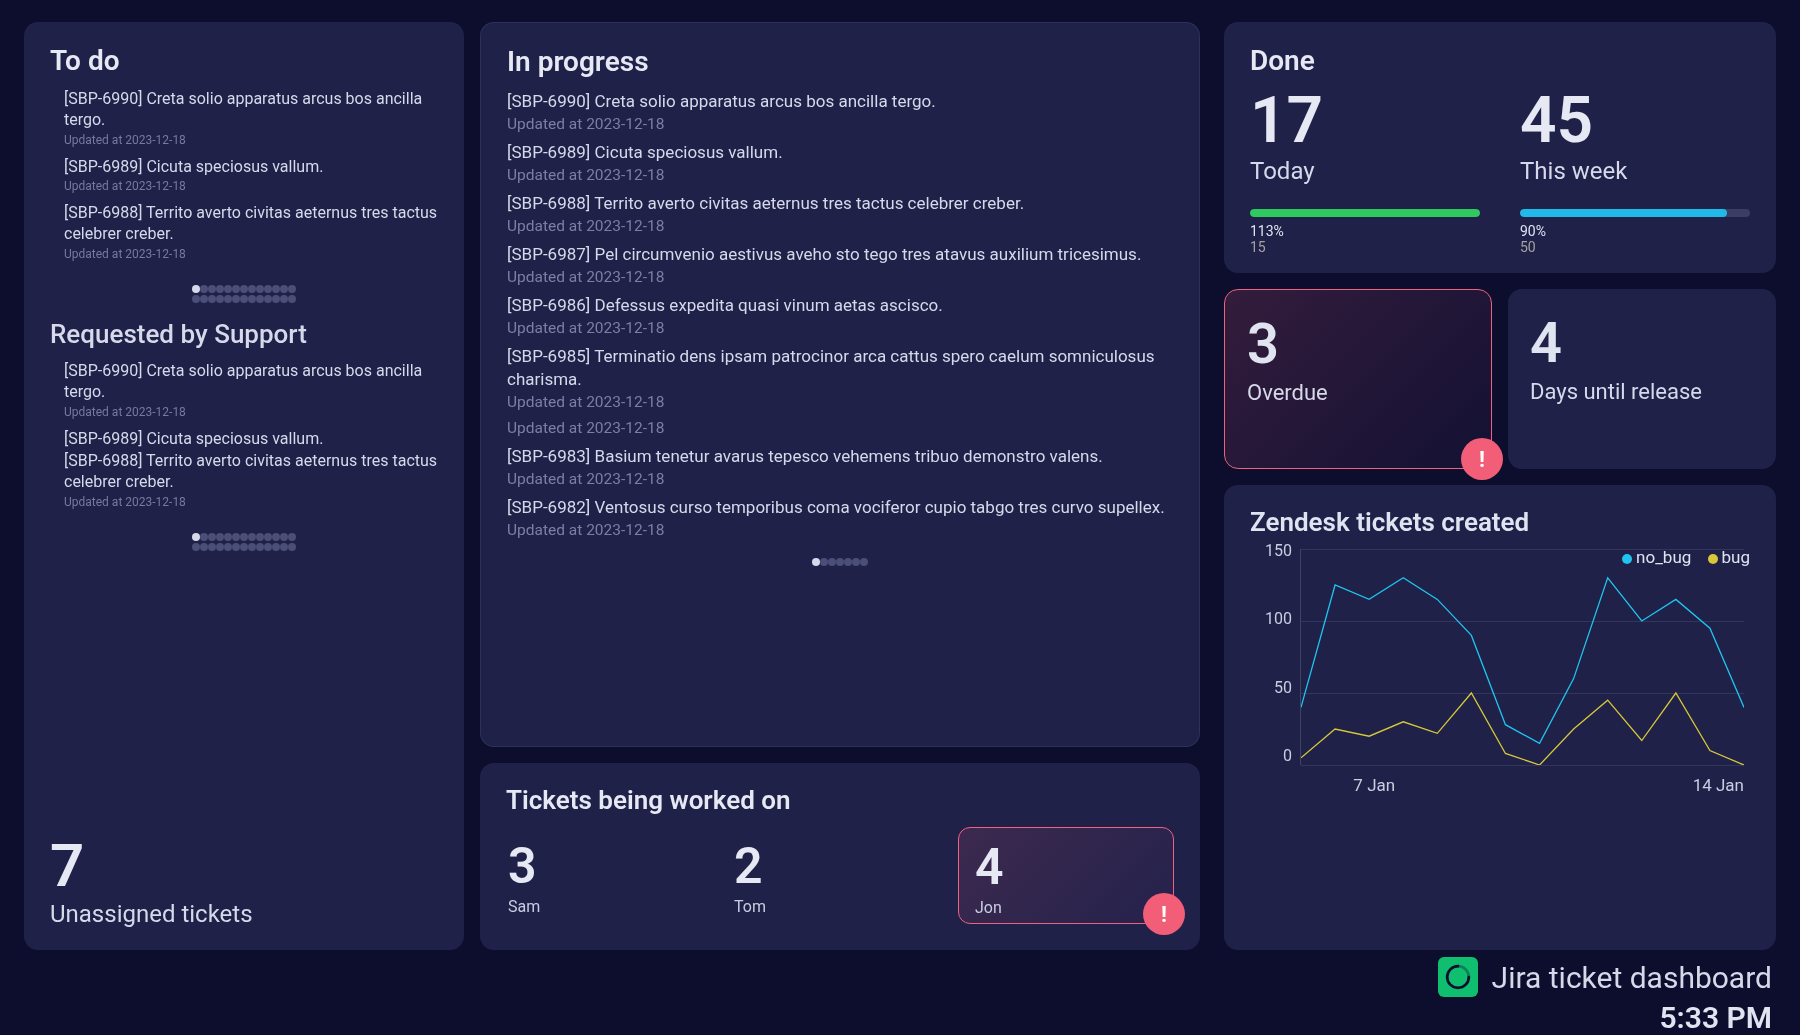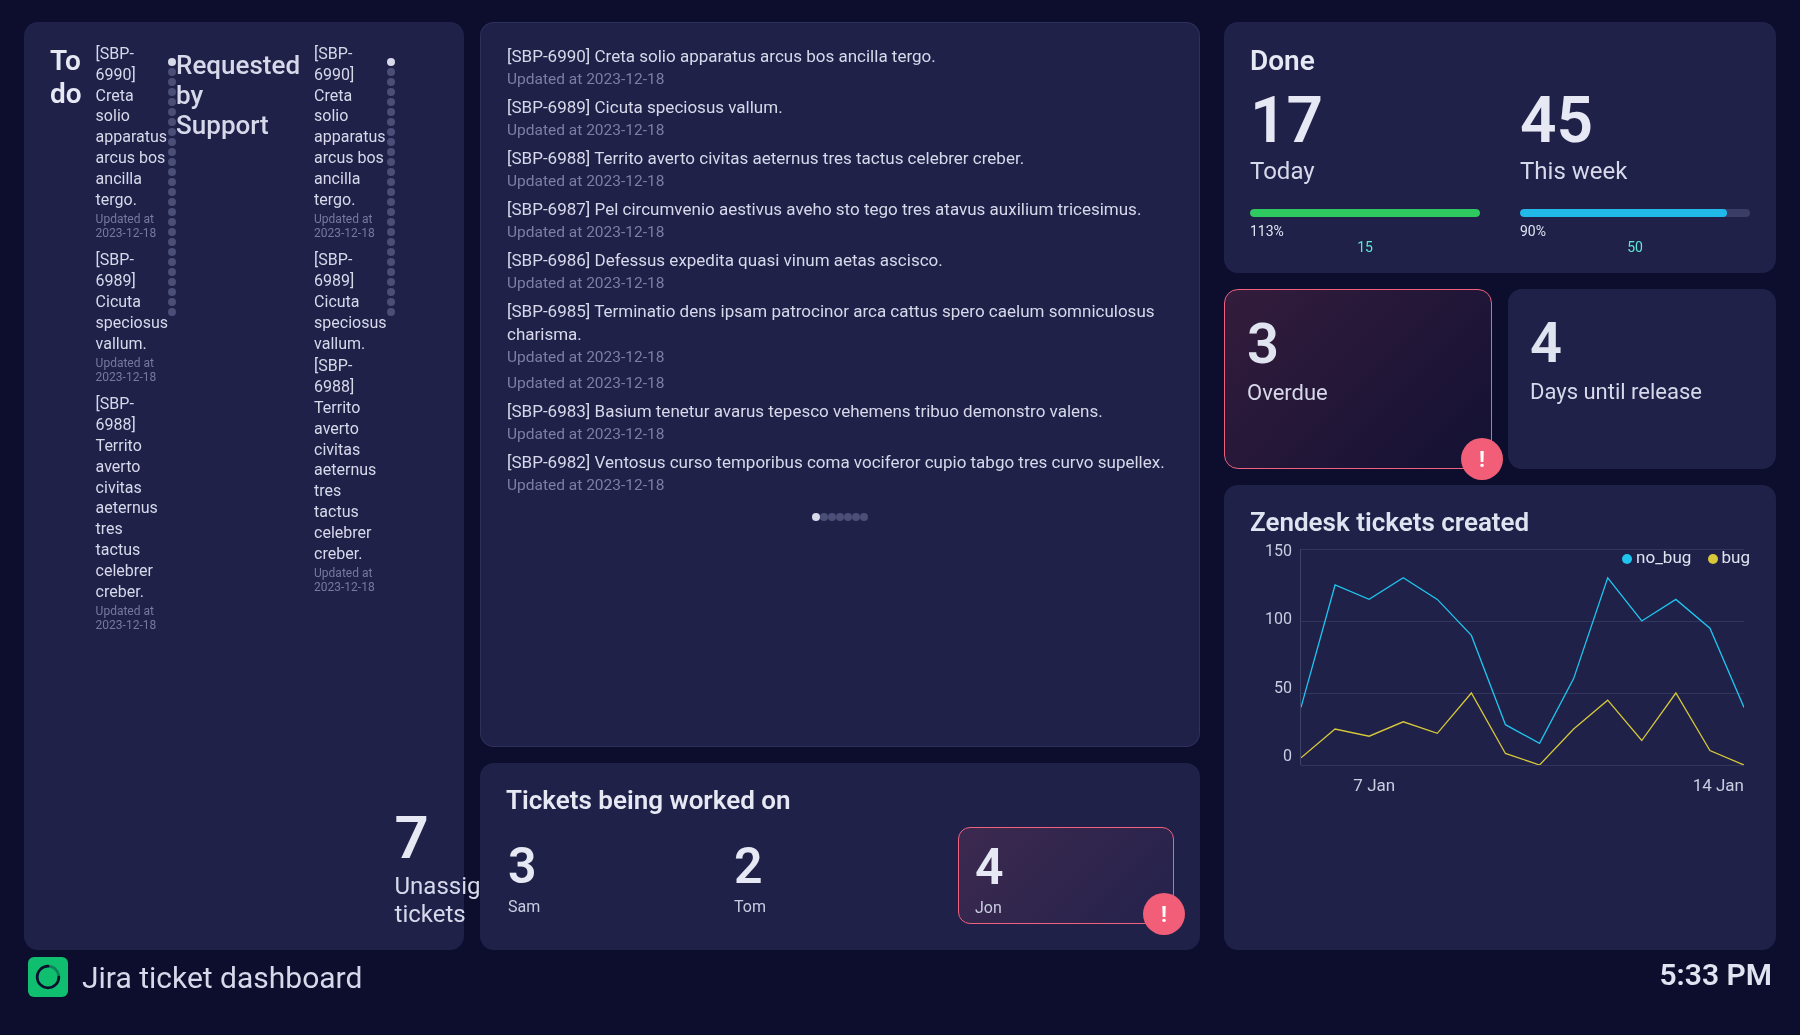--- a/index.html
+++ b/index.html
@@ -24,21 +24,21 @@
   border-radius: 14px;
   padding: 22px 26px;
   position: relative;
 }
 .card-title {
   font-size: 28px;
   font-weight: 600;
   color: #e6e8f3;
   margin-bottom: 12px;
 }
-.left-col { display: flex; flex-direction: row; height: 928px; }
+.left-col { display: flex; flex-direction: column; height: 928px; }
 .mid-col { display: flex; flex-direction: column; gap: 16px; height: 928px; }
 .right-col { display: flex; flex-direction: column; gap: 16px; height: 928px; padding-left: 8px; }
 
 .sub-head {
   font-size: 26px;
   font-weight: 500;
   color: #d7d9ea;
   margin: 6px 0 12px 0;
 }
 .backlog-list { padding-left: 14px; }
@@ -131,21 +131,21 @@
   background: #3a3d66;
   border-radius: 4px;
   margin-top: 24px;
   position: relative;
   overflow: hidden;
 }
 .progress-fill { height:100%; border-radius:4px; }
 .progress-meta { display:flex; justify-content:space-between; font-size:14px; margin-top:6px;flex-direction:column; }
 .pg-green .progress-fill { background:#2ec95f; }
 .pg-blue .progress-fill { background:#21b9e8; }
-.pm-right { color:#5eead4;text-align:center; }
+.pm-right { color:#a3a3a3; }
 
 .two-card-row { display:grid; grid-template-columns:1fr 1fr; gap:16px; }
 .mini-card {
   background:#1f2149;
   border-radius:14px;
   padding:26px 22px;
   position:relative;
   min-height: 180px;
 }
 .mini-alert {
@@ -166,24 +166,25 @@
 .chart-plot { position:absolute; left:50px; right:6px; top:8px; bottom:36px; border-left:1px solid rgba(200,205,230,.2); }
 .grid-line { position:absolute; left:0; right:0; height:1px; background:rgba(200,205,230,.12); }
 .chart-xlabels { position:absolute; left:50px; right:6px; bottom:6px; display:flex; justify-content:space-between; font-size:17px; color:#c9cde0; }
 svg.lines { position:absolute; inset:0; width:100%; height:100%; }
 
 .footer {
   position:absolute;
   left:0; right:0; bottom:0;
   height: 78px;
   display:flex;
-  align-items:flex-start;
+  align-items:flex-end;
   justify-content:space-between;
   padding: 0 28px;
   color:#e0e3f0;
+  flex-direction:column;
 }
 .footer-left { display:flex; align-items:center; gap:14px; font-size:30px; color:#d7d9ea; }
 .logo-sq {
   width:40px; height:40px; background:#0fbf6f; border-radius:6px;
   display:flex; align-items:center; justify-content:center; color:#0d0e2e; font-weight:700;
 }
 .footer-time { font-size:30px; font-weight:600; }
 </style>
 </head>
 <body>
@@ -214,20 +215,21 @@
     <div class="dots dots-2row"><span class="dot active"></span><span class="dot"></span><span class="dot"></span><span class="dot"></span><span class="dot"></span><span class="dot"></span><span class="dot"></span><span class="dot"></span><span class="dot"></span><span class="dot"></span><span class="dot"></span><span class="dot"></span><span class="dot"></span><br><span class="dot"></span><span class="dot"></span><span class="dot"></span><span class="dot"></span><span class="dot"></span><span class="dot"></span><span class="dot"></span><span class="dot"></span><span class="dot"></span><span class="dot"></span><span class="dot"></span><span class="dot"></span><span class="dot"></span></div>
 
     <div class="unassigned-block">
       <div class="big-number">7</div>
       <div class="big-label">Unassigned tickets</div>
     </div>
   </div>
 
   <div class="mid-col">
     <div class="card inprogress-card">
+      <div class="card-title">In progress</div>
       <div class="inprog-list">
           <div class="item-title">[SBP-6990] Creta solio apparatus arcus bos ancilla tergo.</div>
           <div class="item-meta">Updated at 2023-12-18</div>
           <div class="item-title">[SBP-6989] Cicuta speciosus vallum.</div>
           <div class="item-meta">Updated at 2023-12-18</div>
           <div class="item-title">[SBP-6988] Territo averto civitas aeternus tres tactus celebrer creber.</div>
           <div class="item-meta">Updated at 2023-12-18</div>
           <div class="item-title">[SBP-6987] Pel circumvenio aestivus aveho sto tego tres atavus auxilium tricesimus.</div>
           <div class="item-meta">Updated at 2023-12-18</div>
           <div class="item-title">[SBP-6986] Defessus expedita quasi vinum aetas ascisco.</div>

